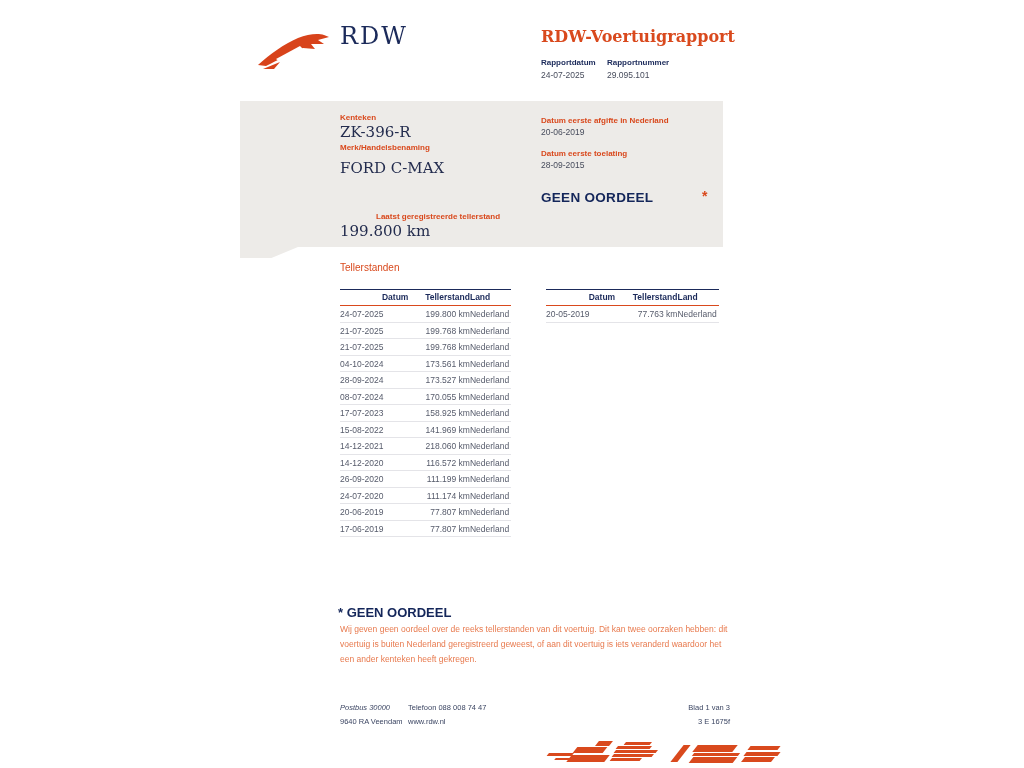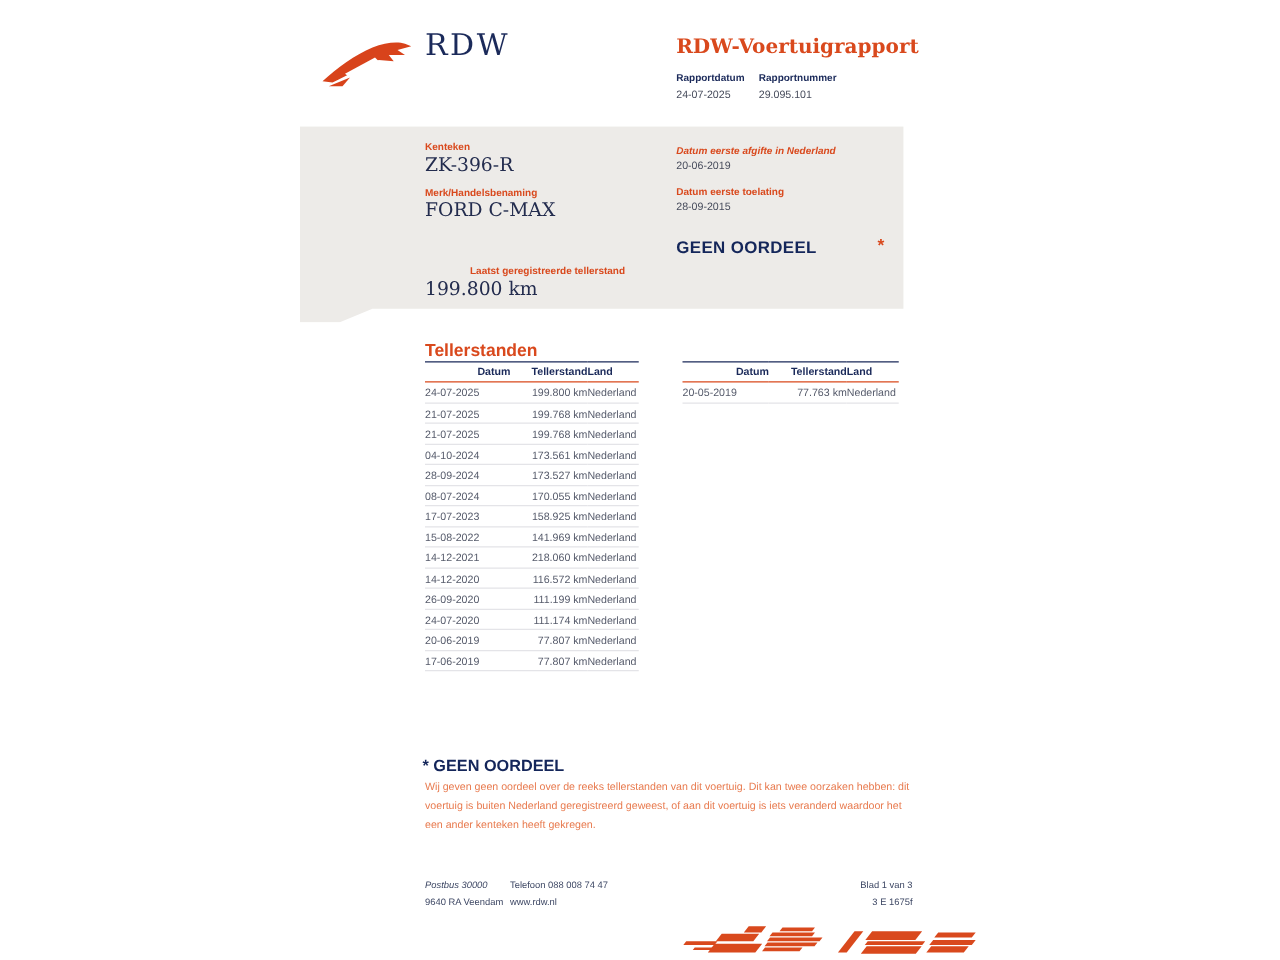--- a/index.html
+++ b/index.html
@@ -27,33 +27,33 @@
   .meta-num-value{left:607px;top:70px;}
 
   
   .panel{left:240px;top:101px;width:483px;height:157px;background:var(--panel);
          clip-path:polygon(0 0,100% 0,100% 93%,12% 93%,6.5% 100%,0 100%);}
   .f-label{font-size:8px;font-weight:bold;color:var(--orange);}
   .f-value-serif{font-family:"DejaVu Serif",serif;font-size:15px;color:#232c4e;}
   .f-value-sans{font-size:8.5px;color:#474c5c;}
   .lbl-kenteken{left:340px;top:113px;}
   .val-kenteken{left:340px;top:123px;}
-  .lbl-merk{left:340px;top:150px;text-align:center;}
+  .lbl-merk{left:340px;top:143px;text-align:center;}
   .val-merk{left:340px;top:159px;}
   .lbl-teller{left:340px;top:212px;padding-left:36px;}
   .val-teller{left:340px;top:222px;}
-  .lbl-afgifte{left:541px;top:116px;font-style:italic;}
+  .lbl-afgifte{left:541px;top:116px;}
   .val-afgifte{left:541px;top:127px;}
   .lbl-toelating{left:541px;top:149px;}
   .val-toelating{left:541px;top:160px;}
   .oordeel{left:541px;top:190px;font-size:13.5px;font-weight:bold;letter-spacing:.3px;color:#14265a;}
   .oordeel-star{left:702px;top:188px;font-size:14px;font-weight:bold;color:var(--orange);}
 
   
-  .section-title{left:340px;top:272px;font-size:14px;font-weight:bold;color:var(--orange);}
+  .section-title{left:340px;top:262px;font-size:10px;font-weight:normal;color:var(--orange);}
   .tbl{border-collapse:collapse;table-layout:fixed;border-top:1.5px solid var(--navy);}
   .tbl-left{left:340px;top:289px;width:171px;}
   .tbl-right{left:546px;top:289px;width:173px;}
   .tbl th{font-size:8.5px;font-weight:bold;color:var(--navy);text-align:right;
           padding:2px 0 3px 0;border-bottom:1.5px solid var(--orange);}
   .tbl td{font-size:8.5px;color:var(--rowtext);padding:3px 0 2.5px 0;border-bottom:1px solid var(--rowline);white-space:nowrap;}
   .tbl .c1{width:40%;}
   .tbl .c2{width:36%;text-align:right;}
   .tbl .c3{width:24%;text-align:left;}
 

